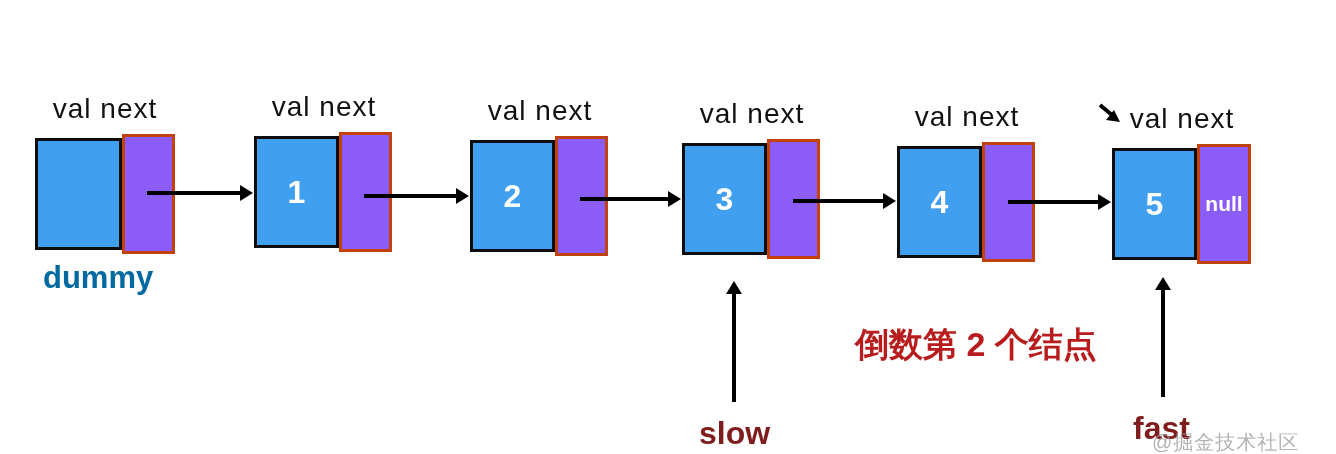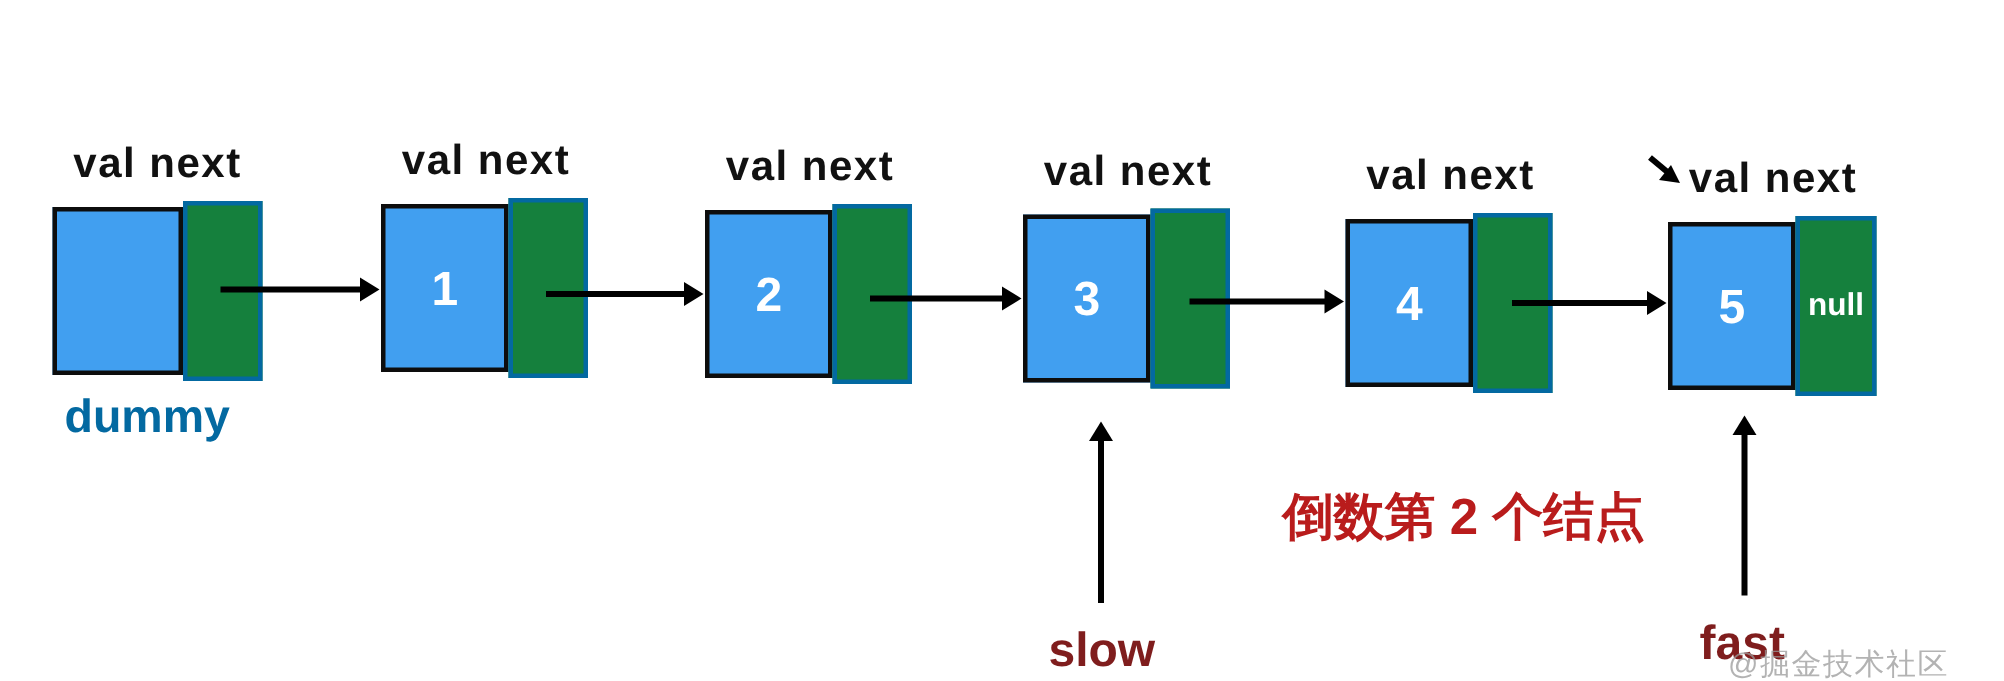--- a/index.html
+++ b/index.html
@@ -4,31 +4,31 @@
 <style>
   html,body{margin:0;padding:0;background:#ffffff;}
   .scene{
     position:relative;width:1336px;height:454px;background:#ffffff;overflow:hidden;
     font-family:"Liberation Sans","DejaVu Sans",sans-serif;
   }
   
   .node{position:absolute;}
   .hdr{
     position:absolute;left:-18px;width:176px;top:-45px;text-align:center;
-    font-size:28px;font-weight:bold;color:#111;white-space:nowrap;letter-spacing:1px;
+    font-size:28px;font-weight:normal;color:#111;white-space:nowrap;letter-spacing:1px;
   }
   .valbox{
     position:absolute;left:0;top:0;width:85px;height:112px;background:#419FF0;
     border:3px solid #0d0d0d;box-sizing:border-box;
     display:flex;align-items:center;justify-content:center;
     color:#fff;font-size:32px;font-weight:bold;
   }
   .nextbox{
-    position:absolute;left:85px;top:-4px;width:53px;height:120px;background:#15803d;
-    border:3px solid #0369a1;box-sizing:border-box;
+    position:absolute;left:85px;top:-4px;width:53px;height:120px;background:#8b5cf6;
+    border:3px solid #c2410c;box-sizing:border-box;
     display:flex;align-items:center;justify-content:center;
     color:#fff;font-size:21px;font-weight:bold;
   }
   .cap{
     position:absolute;left:8px;top:122px;font-size:31px;font-weight:bold;color:#0369a1;white-space:nowrap;
   }
   
   .n1{left:35px;top:138px;}  .n1 .valbox{width:87px;} .n1 .nextbox{left:87px;}
   .n2{left:254px;top:136px;}
   .n3{left:470px;top:140px;}

